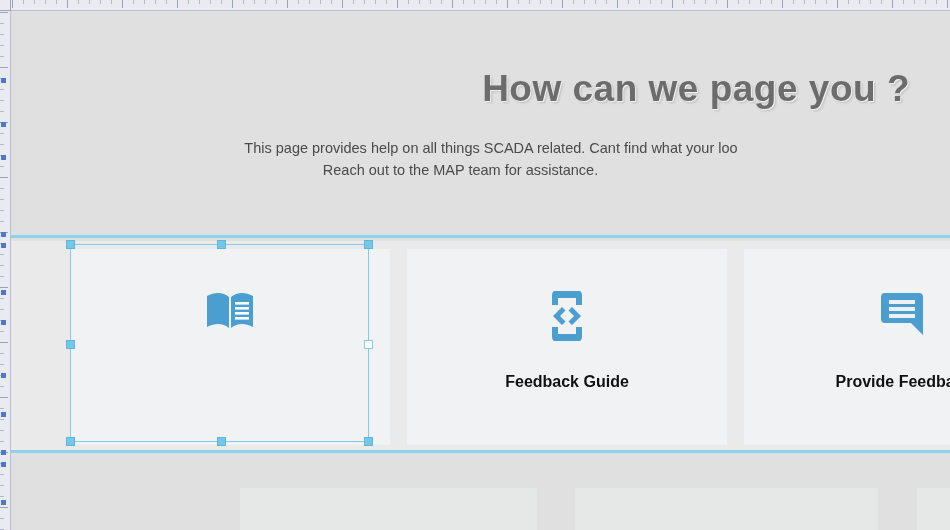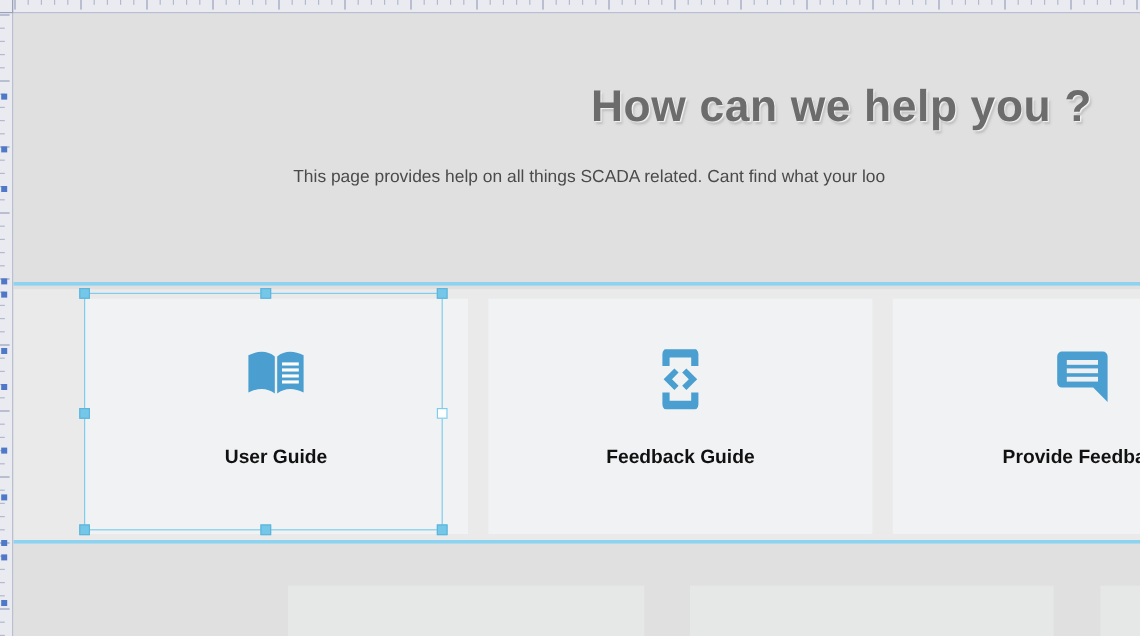--- a/index.html
+++ b/index.html
@@ -214,38 +214,38 @@
   #bcard-3 { left: 906px; width: 33px; }
 </style>
 </head>
 <body>
 
 <div id="root">
 
   <div class="canvas">
 
     <section class="hero">
-      <h1 class="hero-title">How can we help you ?</h1>
+      <h1 class="hero-title">How can we page you ?</h1>
       <p class="hero-sub">This page provides help on all things SCADA related. Cant find what your loo</p>
+      <p class="hero-sub-line2">Reach out to the MAP team for assistance.</p>
     </section>
 
     <section class="cards-band">
 
       <div class="card" id="card-1">
         <div class="card-icon">
           <svg width="50" height="42" viewBox="0 0 50 42" aria-hidden="true">
             <path d="M2 5 C10 1 18 1 24 6 L24 37 C18 32 10 32 2 36 Z" fill="#4a9ed0"></path>
             <path d="M48 5 C40 1 32 1 26 6 L26 37 C32 32 40 32 48 36 Z" fill="#4a9ed0"></path>
             <rect x="30" y="11" width="14" height="2.6" fill="#ffffff"></rect>
             <rect x="30" y="16" width="14" height="2.6" fill="#ffffff"></rect>
             <rect x="30" y="21" width="14" height="2.6" fill="#ffffff"></rect>
             <rect x="30" y="26" width="14" height="2.6" fill="#ffffff"></rect>
           </svg>
         </div>
-        <div class="card-label">User Guide</div>
       </div>
 
       <div class="card" id="card-2">
         <div class="card-icon">
           <svg width="42" height="50" viewBox="0 0 42 50" aria-hidden="true">
             <path d="M6 4 a5 5 0 0 1 5-5 h20 a5 5 0 0 1 5 5 v10 h-6 V7 H12 v7 H6 Z" fill="#4a9ed0"></path>
             <path d="M6 36 h6 v7 h18 v-7 h6 v10 a5 5 0 0 1 -5 5 H11 a5 5 0 0 1 -5 -5 Z" fill="#4a9ed0"></path>
             <path d="M16 16 L7 25 L16 34 L19.5 30.5 L14 25 L19.5 19.5 Z" fill="#4a9ed0"></path>
             <path d="M26 16 L35 25 L26 34 L22.5 30.5 L28 25 L22.5 19.5 Z" fill="#4a9ed0"></path>
           </svg>

